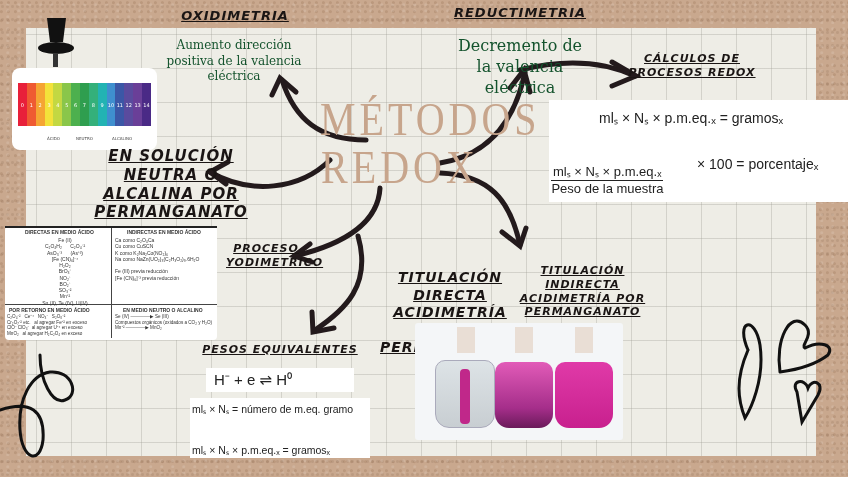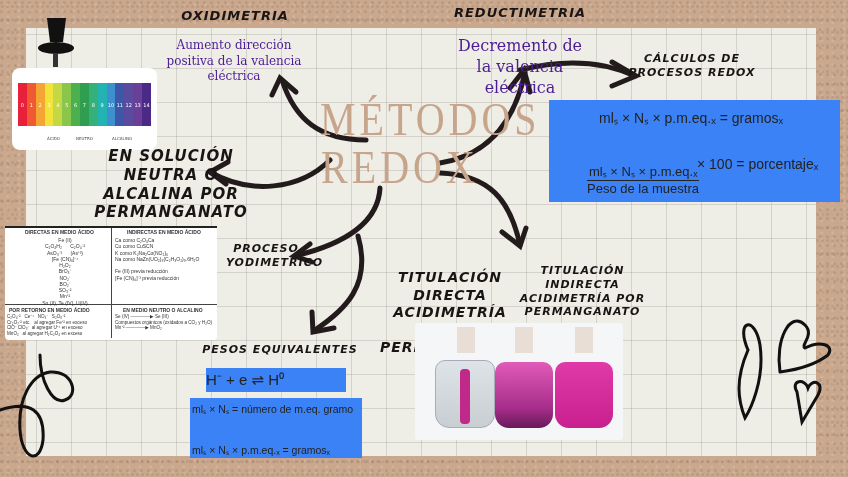--- a/index.html
+++ b/index.html
@@ -12,25 +12,25 @@
        background-size:7px 9px, 11px 6px, 5px 13px;
        font-family:"DejaVu Serif", serif;}
   .paper{position:absolute;left:26px;top:28px;width:790px;height:428px;
          background-color:#eeede6;
          background-image:
            linear-gradient(rgba(160,160,150,.35) 1px, transparent 1px),
            linear-gradient(90deg, rgba(160,160,150,.35) 1px, transparent 1px);
          background-size:35px 34px;background-position:10px 6px;}
   .abs{position:absolute;}
   .hand{font-family:"DejaVu Sans", sans-serif;font-weight:bold;font-style:italic;
-        text-transform:uppercase;color:#1a1514;letter-spacing:1px;line-height:1.25;text-align:center;}
-  .serif{font-family:"DejaVu Serif", serif;color:#4c1d95;text-align:center;line-height:1.3;}
+        text-transform:uppercase;color:#1a1514;letter-spacing:1px;line-height:1.25;text-align:center;text-decoration:underline;}
+  .serif{font-family:"DejaVu Serif", serif;color:#14532d;text-align:center;line-height:1.3;}
   .title{font-family:"Liberation Serif", serif;color:#c7a58c;text-align:center;
          font-size:40px;letter-spacing:4px;line-height:1.05;transform:scaleY(1.15);}
-  .white{background:#3b82f6;}
+  .white{background:#ffffff;padding-left:8px;}
   .eq{font-family:"Liberation Sans", sans-serif;color:#222;}
   .ph{position:absolute;left:12px;top:68px;width:145px;height:82px;background:#fff;border-radius:8px;}
   .ph-bar{position:absolute;left:6px;top:15px;width:133px;height:43px;display:flex;}
   .ph-cell{flex:1;color:#fff;font-size:5px;display:flex;align-items:center;justify-content:center;font-family:"DejaVu Sans",sans-serif;}
   .ph-lab{position:absolute;top:68px;font-size:4px;color:#444;font-family:"DejaVu Sans",sans-serif;}
   .tbl{position:absolute;left:5px;top:226px;width:212px;height:114px;background:#fff;
        font-family:"Liberation Sans",sans-serif;font-size:5px;color:#333;border-radius:4px;}
   .tbl .cell{position:absolute;line-height:1.25;}
   .bottles{position:absolute;left:415px;top:323px;width:208px;height:117px;background:#f4f6f8;border-radius:3px;}
   .bottle{position:absolute;bottom:12px;width:58px;height:66px;border-radius:10px 10px 14px 14px;}
@@ -112,21 +112,21 @@
 <div class="abs hand" style="left:380px;top:269px;width:140px;font-size:14px">TITULACIÓN DIRECTA ACIDIMETRÍA POR PERMANGANATO</div>
 <div class="abs hand" style="left:515px;top:264px;width:135px;font-size:11px">TITULACIÓN INDIRECTA ACIDIMETRÍA POR PERMANGANATO</div>
 
 <div class="abs title" style="left:320px;top:102px;width:160px">
   <div>MÉTODOS</div>
   <div>REDOX</div>
 </div>
 
 <div class="abs white eq" style="left:549px;top:100px;width:291px;height:102px">
   <div class="abs" style="left:50px;top:8px;font-size:14px">mlₛ × Nₛ × p.m.eq.ₓ = gramosₓ</div>
-  <div class="abs" style="left:2px;top:62px;font-size:13px;text-align:left;margin-left:36px;">
+  <div class="abs" style="left:2px;top:62px;font-size:13px;text-align:right;">
     <div style="border-bottom:1px solid #222;padding:0 2px">mlₛ × Nₛ ×  p.m.eq.ₓ</div>
     <div>Peso de la muestra</div>
   </div>
   <div class="abs" style="left:148px;top:56px;font-size:14px">× 100 = porcentajeₓ</div>
 </div>
 
 <div class="tbl">
   <div style="position:absolute;left:0;right:0;top:0;height:2px;background:#222"></div>
   <div style="position:absolute;left:106px;top:2px;width:1px;height:110px;background:#444"></div>
   <div style="position:absolute;left:0;right:0;top:78px;height:1px;background:#444"></div>

